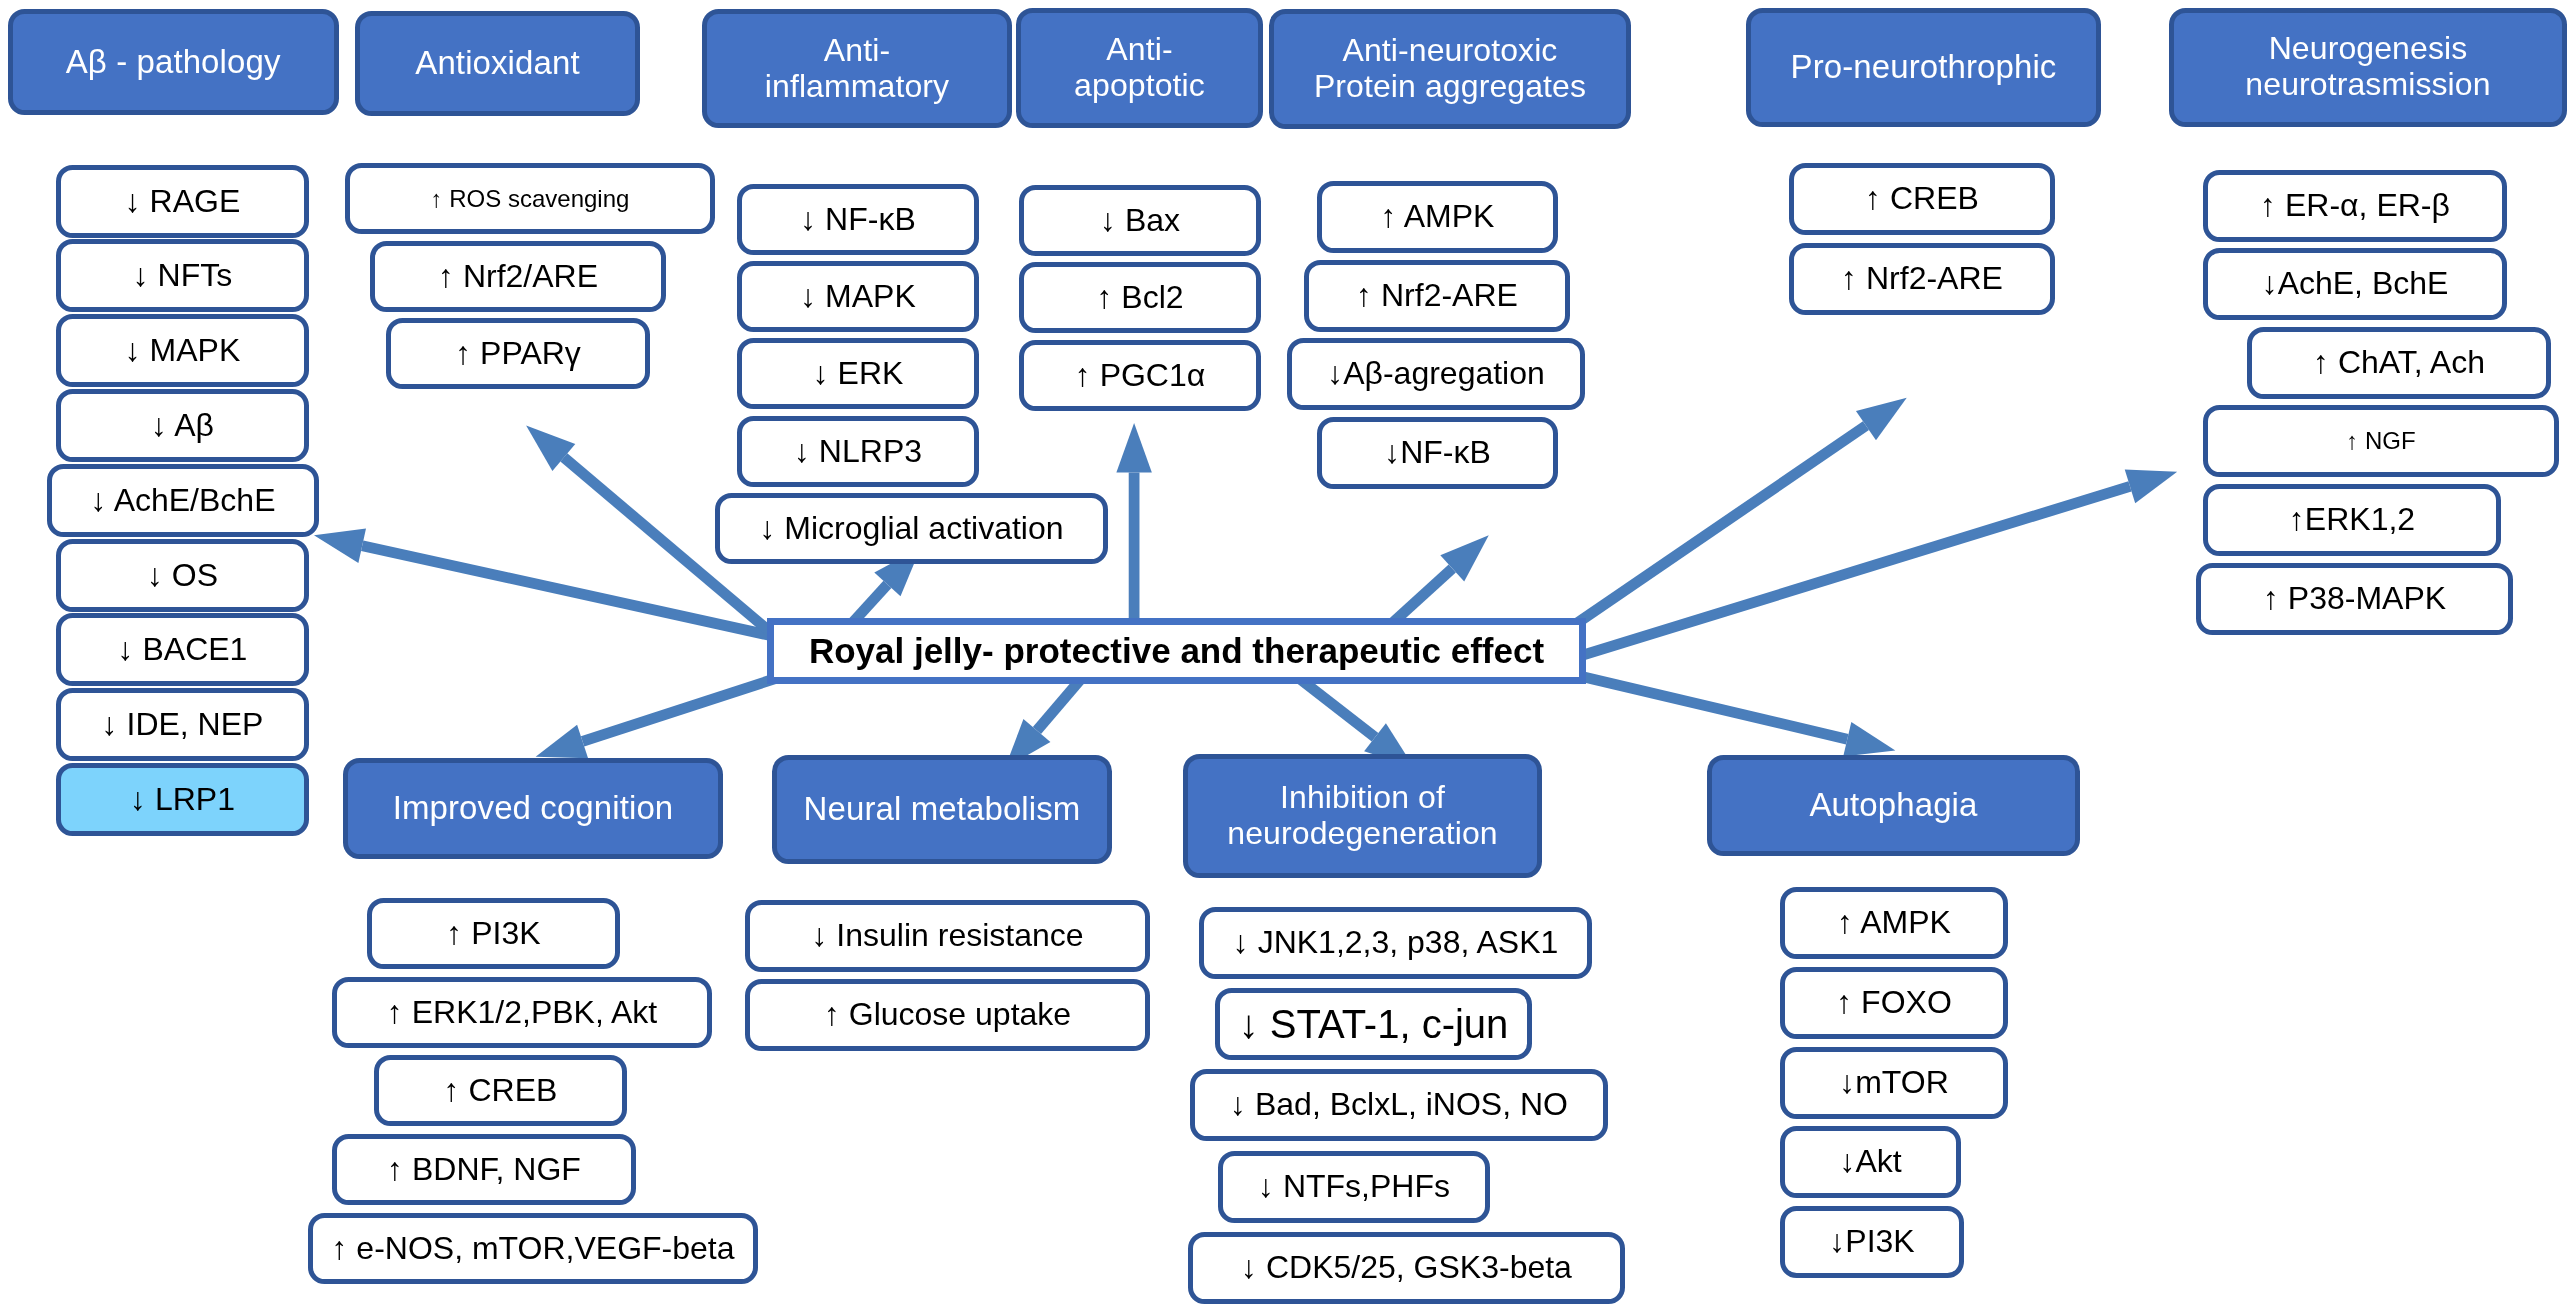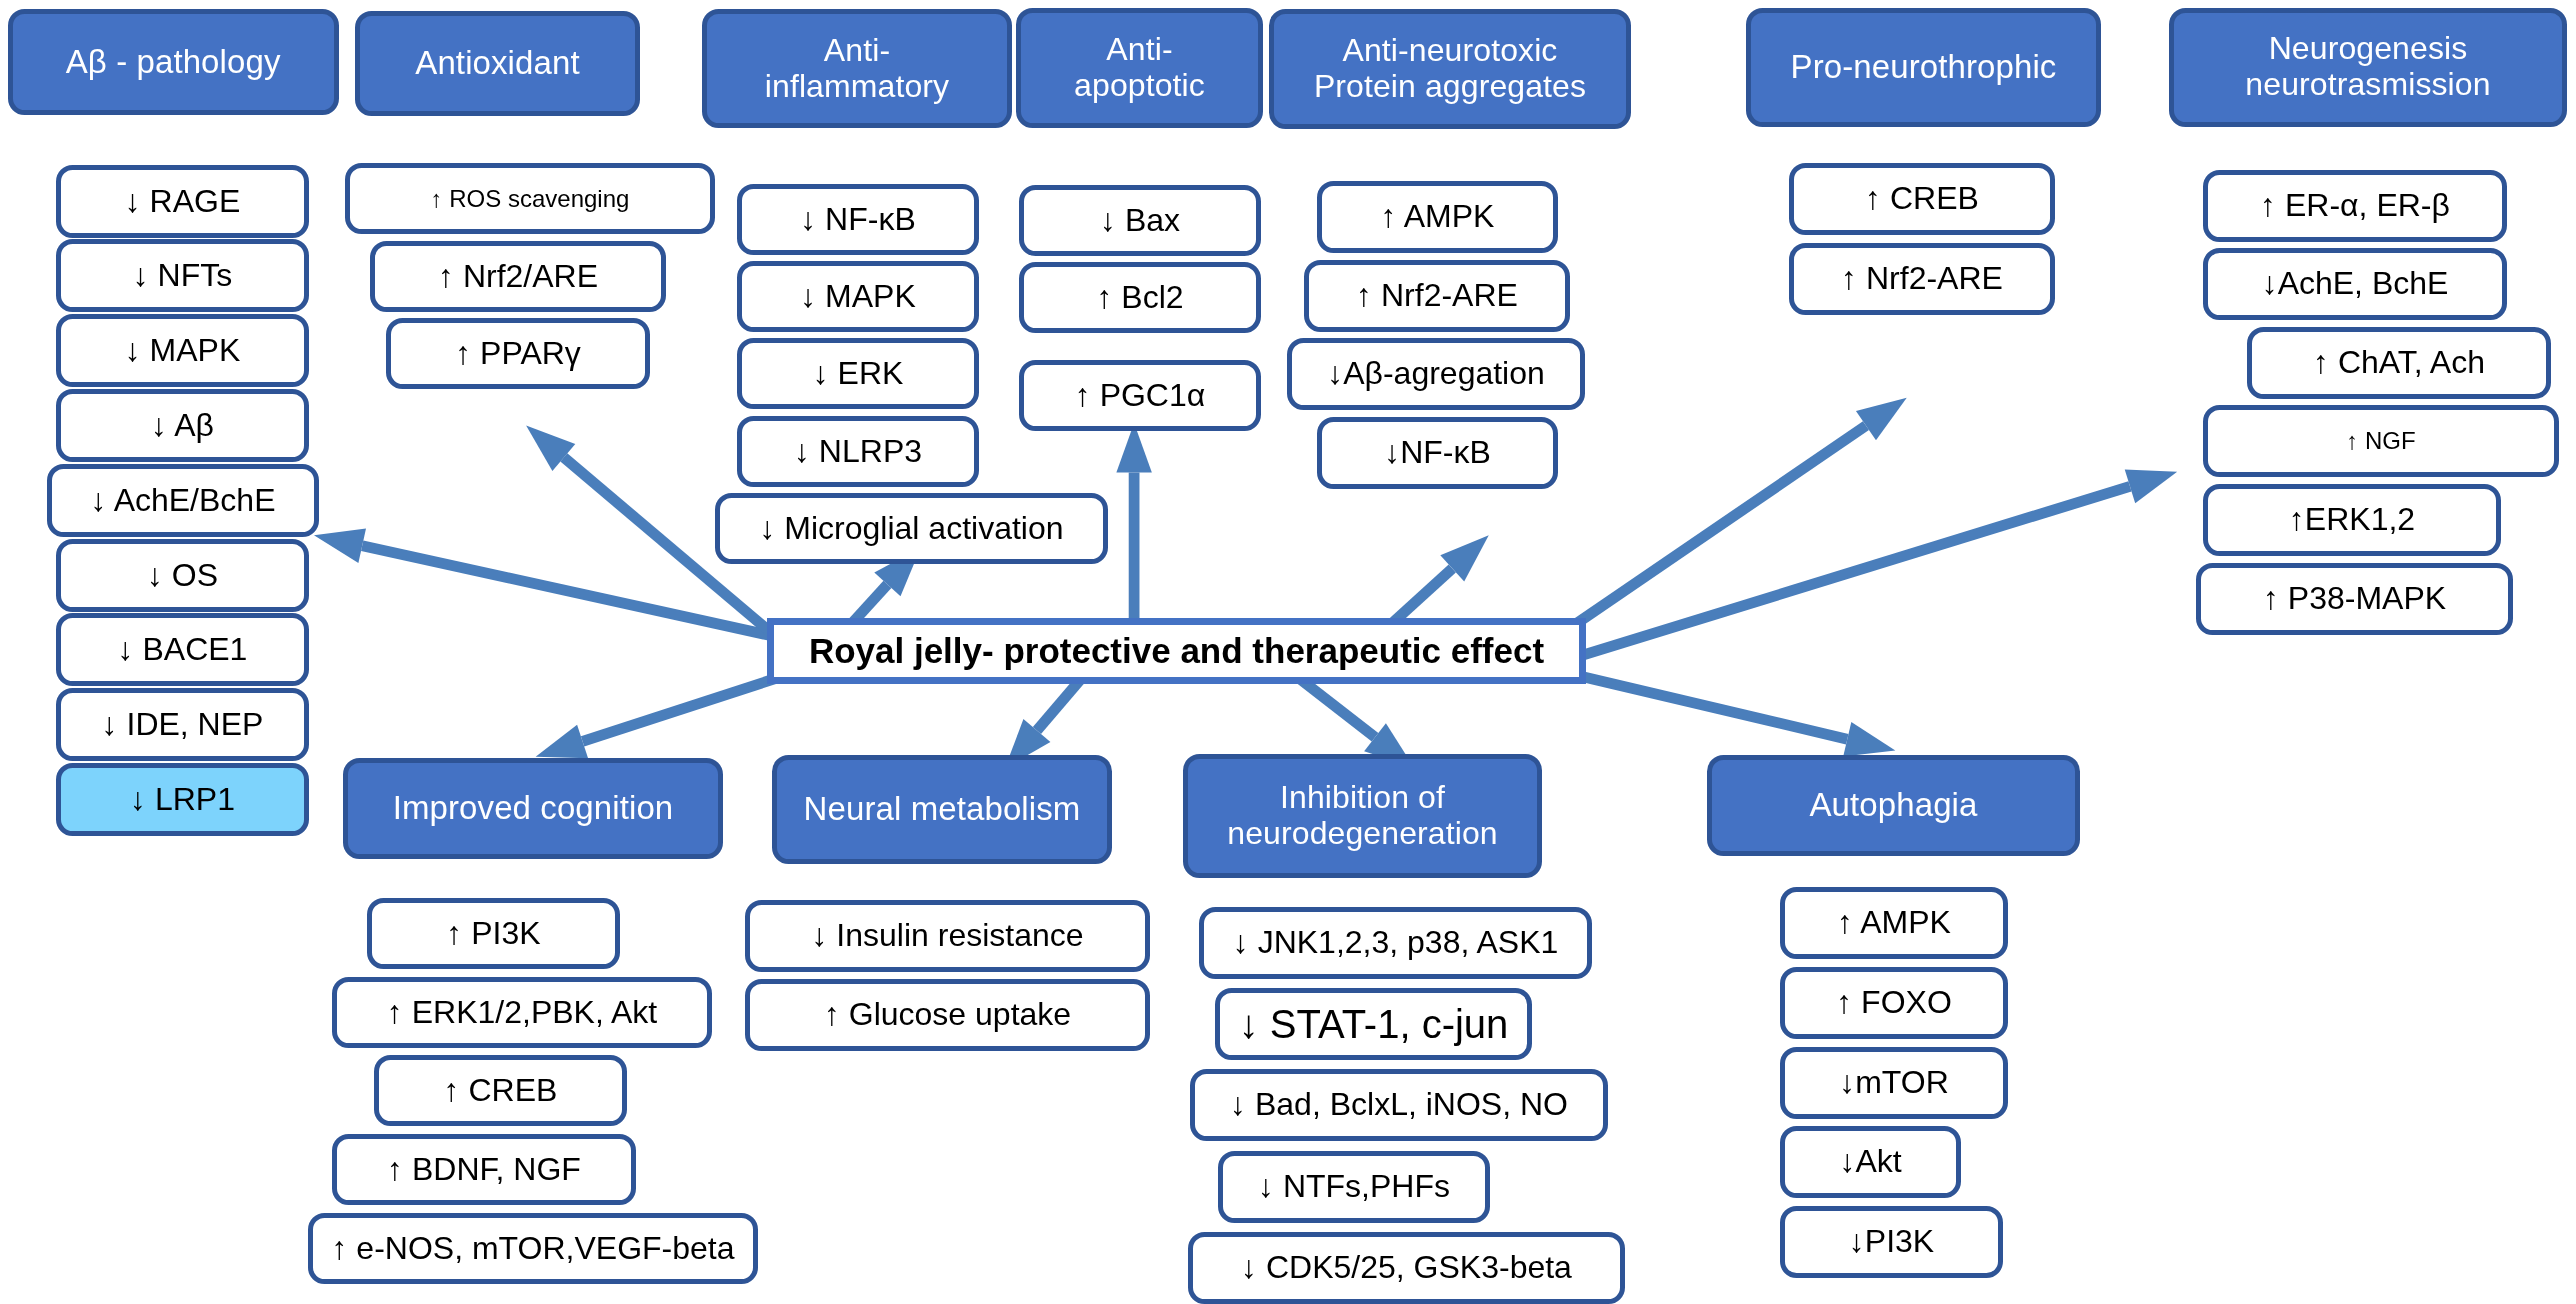--- a/index.html
+++ b/index.html
@@ -88,21 +88,21 @@
     <div class="node item" style="left: 386px; top: 318px; width: 264px; height: 71px; font-size: 32px; background: rgb(255, 255, 255); border-color: rgb(46, 84, 150); color: rgb(0, 0, 0);">↑ PPARγ</div>
     <div class="node header" style="left: 702px; top: 9px; width: 310px; height: 119px; font-size: 32px; background: rgb(68, 114, 196); border-color: rgb(46, 84, 150); color: rgb(255, 255, 255);">Anti-<br>inflammatory</div>
     <div class="node item" style="left: 737px; top: 184px; width: 242px; height: 71px; font-size: 32px; background: rgb(255, 255, 255); border-color: rgb(46, 84, 150); color: rgb(0, 0, 0);">↓ NF-κB</div>
     <div class="node item" style="left: 737px; top: 261px; width: 242px; height: 71px; font-size: 32px; background: rgb(255, 255, 255); border-color: rgb(46, 84, 150); color: rgb(0, 0, 0);">↓ MAPK</div>
     <div class="node item" style="left: 737px; top: 338px; width: 242px; height: 71px; font-size: 32px; background: rgb(255, 255, 255); border-color: rgb(46, 84, 150); color: rgb(0, 0, 0);">↓ ERK</div>
     <div class="node item" style="left: 737px; top: 416px; width: 242px; height: 71px; font-size: 32px; background: rgb(255, 255, 255); border-color: rgb(46, 84, 150); color: rgb(0, 0, 0);">↓ NLRP3</div>
     <div class="node item" style="left: 715px; top: 493px; width: 393px; height: 71px; font-size: 32px; background: rgb(255, 255, 255); border-color: rgb(46, 84, 150); color: rgb(0, 0, 0);">↓ Microglial activation</div>
     <div class="node header" style="left: 1016px; top: 7.6px; width: 247px; height: 120px; font-size: 32px; background: rgb(68, 114, 196); border-color: rgb(46, 84, 150); color: rgb(255, 255, 255);">Anti-<br>apoptotic</div>
     <div class="node item" style="left: 1019px; top: 185px; width: 242px; height: 71px; font-size: 32px; background: rgb(255, 255, 255); border-color: rgb(46, 84, 150); color: rgb(0, 0, 0);">↓ Bax</div>
     <div class="node item" style="left: 1019px; top: 262px; width: 242px; height: 71px; font-size: 32px; background: rgb(255, 255, 255); border-color: rgb(46, 84, 150); color: rgb(0, 0, 0);">↑ Bcl2</div>
-    <div class="node item" style="left: 1019px; top: 340px; width: 242px; height: 71px; font-size: 32px; background: rgb(255, 255, 255); border-color: rgb(46, 84, 150); color: rgb(0, 0, 0); margin-top: 20px;">↑ PGC1α</div>
+    <div class="node item" style="left: 1019px; top: 340px; width: 242px; height: 71px; font-size: 32px; background: rgb(255, 255, 255); border-color: rgb(46, 84, 150); color: rgb(0, 0, 0);">↑ PGC1α</div>
     <div class="node header" style="left: 1269px; top: 9px; width: 362px; height: 120px; font-size: 32px; background: rgb(68, 114, 196); border-color: rgb(46, 84, 150); color: rgb(255, 255, 255);">Anti-neurotoxic<br>Protein aggregates</div>
     <div class="node item" style="left: 1317px; top: 181px; width: 241px; height: 72px; font-size: 32px; background: rgb(255, 255, 255); border-color: rgb(46, 84, 150); color: rgb(0, 0, 0);">↑ AMPK</div>
     <div class="node item" style="left: 1304px; top: 260px; width: 266px; height: 72px; font-size: 32px; background: rgb(255, 255, 255); border-color: rgb(46, 84, 150); color: rgb(0, 0, 0);">↑ Nrf2-ARE</div>
     <div class="node item" style="left: 1287px; top: 338px; width: 298px; height: 72px; font-size: 32px; background: rgb(255, 255, 255); border-color: rgb(46, 84, 150); color: rgb(0, 0, 0);">↓Aβ-agregation</div>
     <div class="node item" style="left: 1317px; top: 417px; width: 241px; height: 72px; font-size: 32px; background: rgb(255, 255, 255); border-color: rgb(46, 84, 150); color: rgb(0, 0, 0);">↓NF-κB</div>
     <div class="node header" style="left: 1746px; top: 7.6px; width: 355px; height: 119px; font-size: 33px; background: rgb(68, 114, 196); border-color: rgb(46, 84, 150); color: rgb(255, 255, 255);">Pro-neurothrophic</div>
     <div class="node item" style="left: 1789px; top: 163px; width: 266px; height: 72px; font-size: 32px; background: rgb(255, 255, 255); border-color: rgb(46, 84, 150); color: rgb(0, 0, 0);">↑ CREB</div>
     <div class="node item" style="left: 1789px; top: 243px; width: 266px; height: 72px; font-size: 32px; background: rgb(255, 255, 255); border-color: rgb(46, 84, 150); color: rgb(0, 0, 0);">↑ Nrf2-ARE</div>
     <div class="node header" style="left: 2169px; top: 7.6px; width: 398px; height: 119px; font-size: 32px; background: rgb(68, 114, 196); border-color: rgb(46, 84, 150); color: rgb(255, 255, 255);">Neurogenesis<br>neurotrasmission</div>
     <div class="node item" style="left: 2203px; top: 170px; width: 304px; height: 72px; font-size: 32px; background: rgb(255, 255, 255); border-color: rgb(46, 84, 150); color: rgb(0, 0, 0);">↑ ER-α, ER-β</div>
@@ -124,16 +124,16 @@
     <div class="node item" style="left: 1199px; top: 907px; width: 393px; height: 72px; font-size: 32px; background: rgb(255, 255, 255); border-color: rgb(46, 84, 150); color: rgb(0, 0, 0);">↓ JNK1,2,3, p38, ASK1</div>
     <div class="node item" style="left: 1215px; top: 988px; width: 317px; height: 72px; font-size: 40px; background: rgb(255, 255, 255); border-color: rgb(46, 84, 150); color: rgb(0, 0, 0);">↓ STAT-1, c-jun</div>
     <div class="node item" style="left: 1190px; top: 1069px; width: 418px; height: 72px; font-size: 32px; background: rgb(255, 255, 255); border-color: rgb(46, 84, 150); color: rgb(0, 0, 0);">↓ Bad, BclxL, iNOS, NO</div>
     <div class="node item" style="left: 1218px; top: 1151px; width: 272px; height: 72px; font-size: 32px; background: rgb(255, 255, 255); border-color: rgb(46, 84, 150); color: rgb(0, 0, 0);">↓ NTFs,PHFs</div>
     <div class="node item" style="left: 1188px; top: 1232px; width: 437px; height: 72px; font-size: 32px; background: rgb(255, 255, 255); border-color: rgb(46, 84, 150); color: rgb(0, 0, 0);">↓ CDK5/25, GSK3-beta</div>
     <div class="node header" style="left: 1707px; top: 755px; width: 373px; height: 101px; font-size: 33px; background: rgb(68, 114, 196); border-color: rgb(46, 84, 150); color: rgb(255, 255, 255);">Autophagia</div>
     <div class="node item" style="left: 1780px; top: 887px; width: 228px; height: 72px; font-size: 32px; background: rgb(255, 255, 255); border-color: rgb(46, 84, 150); color: rgb(0, 0, 0);">↑ AMPK</div>
     <div class="node item" style="left: 1780px; top: 967px; width: 228px; height: 72px; font-size: 32px; background: rgb(255, 255, 255); border-color: rgb(46, 84, 150); color: rgb(0, 0, 0);">↑ FOXO</div>
     <div class="node item" style="left: 1780px; top: 1047px; width: 228px; height: 72px; font-size: 32px; background: rgb(255, 255, 255); border-color: rgb(46, 84, 150); color: rgb(0, 0, 0);">↓mTOR</div>
     <div class="node item" style="left: 1780px; top: 1126px; width: 181px; height: 72px; font-size: 32px; background: rgb(255, 255, 255); border-color: rgb(46, 84, 150); color: rgb(0, 0, 0);">↓Akt</div>
-    <div class="node item" style="left: 1780px; top: 1206px; width: 223px; height: 72px; font-size: 32px; background: rgb(255, 255, 255); border-color: rgb(46, 84, 150); color: rgb(0, 0, 0);">↓PI3K</div>
+    <div class="node item" style="left: 1780px; top: 1206px; width: 184px; height: 72px; font-size: 32px; background: rgb(255, 255, 255); border-color: rgb(46, 84, 150); color: rgb(0, 0, 0);">↓PI3K</div>
     <div class="node center" style="left: 767px; top: 618px; width: 819px; height: 66px; font-size: 35px; border-color: rgb(68, 114, 196);">Royal jelly- protective and therapeutic effect</div>
   </div>
 
 
 </body></html>

